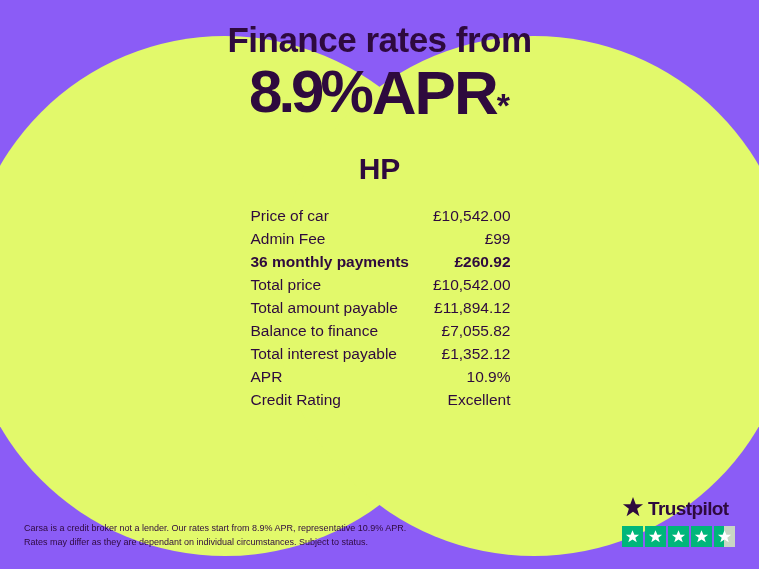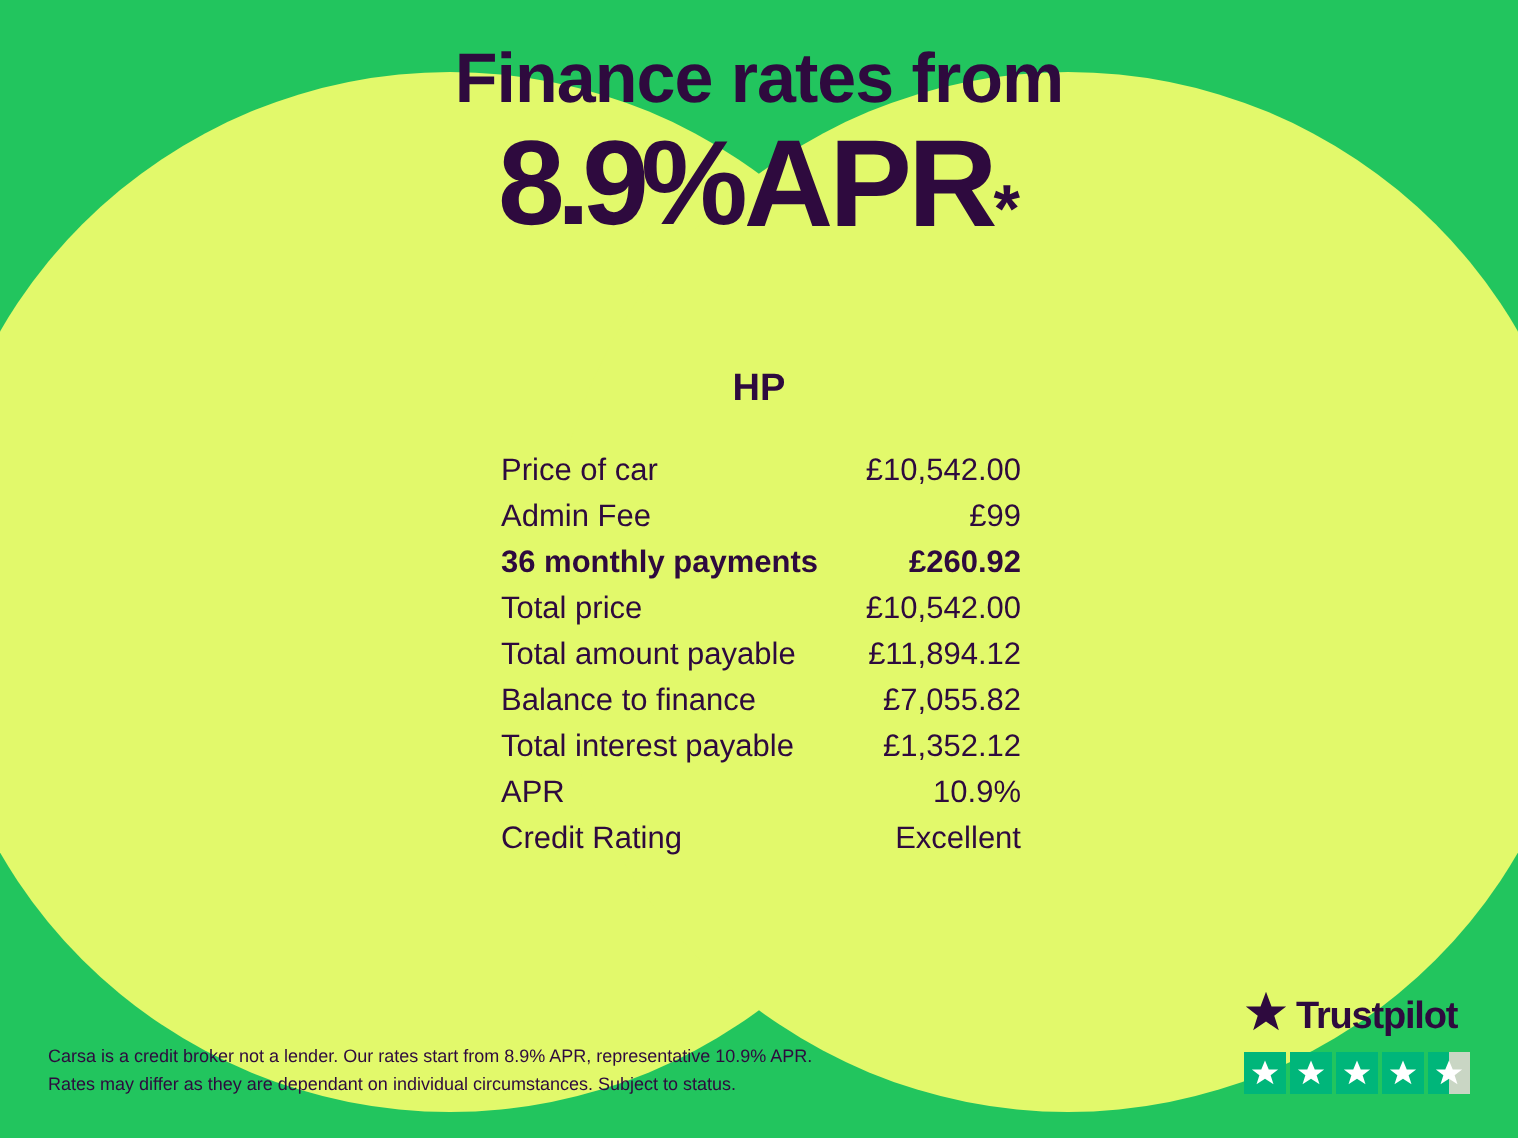--- a/index.html
+++ b/index.html
@@ -12,21 +12,21 @@
     background: #eef7a8;
     font-family: "Liberation Sans", sans-serif;
     color: #2e0a3e;
     overflow: hidden;
   }
   .stage {
     position: relative;
     width: 759px;
     height: 569px;
     overflow: hidden;
-    background: #22c55e;
+    background: #8b5cf6;
   }
   
   .blob {
     position: absolute;
     border-radius: 50%;
     background: #e2f96b;
   }
   .blob-left {
     width: 520px;
     height: 520px;
@@ -78,23 +78,23 @@
   }
   .rate-star {
     font-size: 34px;
     font-weight: 800;
     color: #2e0a3e;
     align-self: flex-start;
     padding-top: 26px;
   }
   .product-title {
     text-align: center;
-    font-size: 19px;
-    font-weight: bold;
-    margin-top: 56px;
+    font-size: 30px;
+    font-weight: bold;
+    margin-top: 24px;
     color: #2e0a3e;
   }
   .table {
     width: 260px;
     margin: 18px auto 0 auto;
     padding-left: 2px;
   }
   .row {
     display: flex;
     justify-content: space-between;

